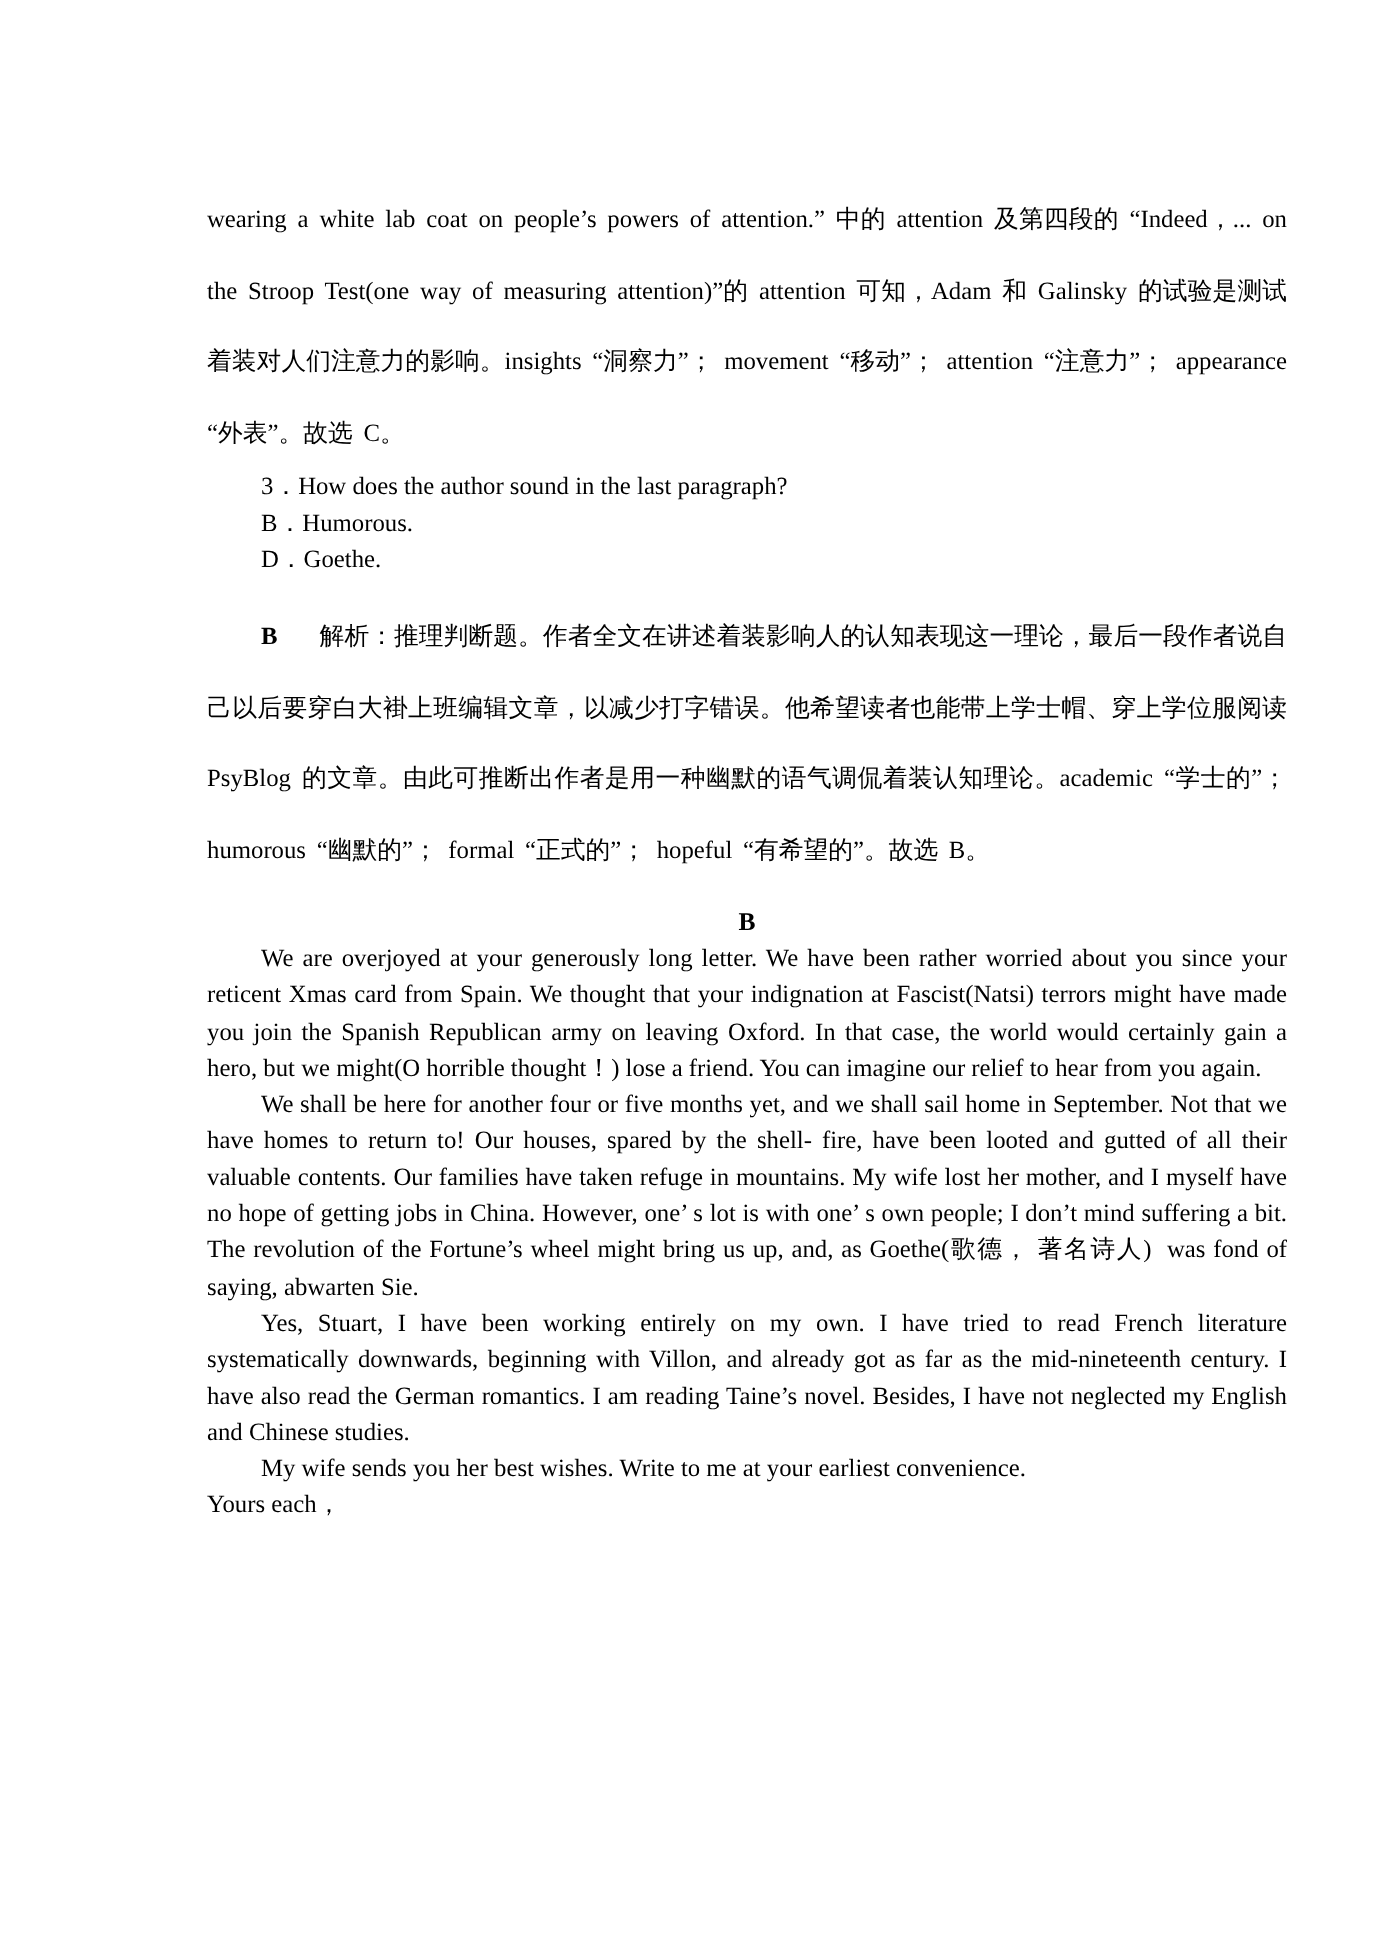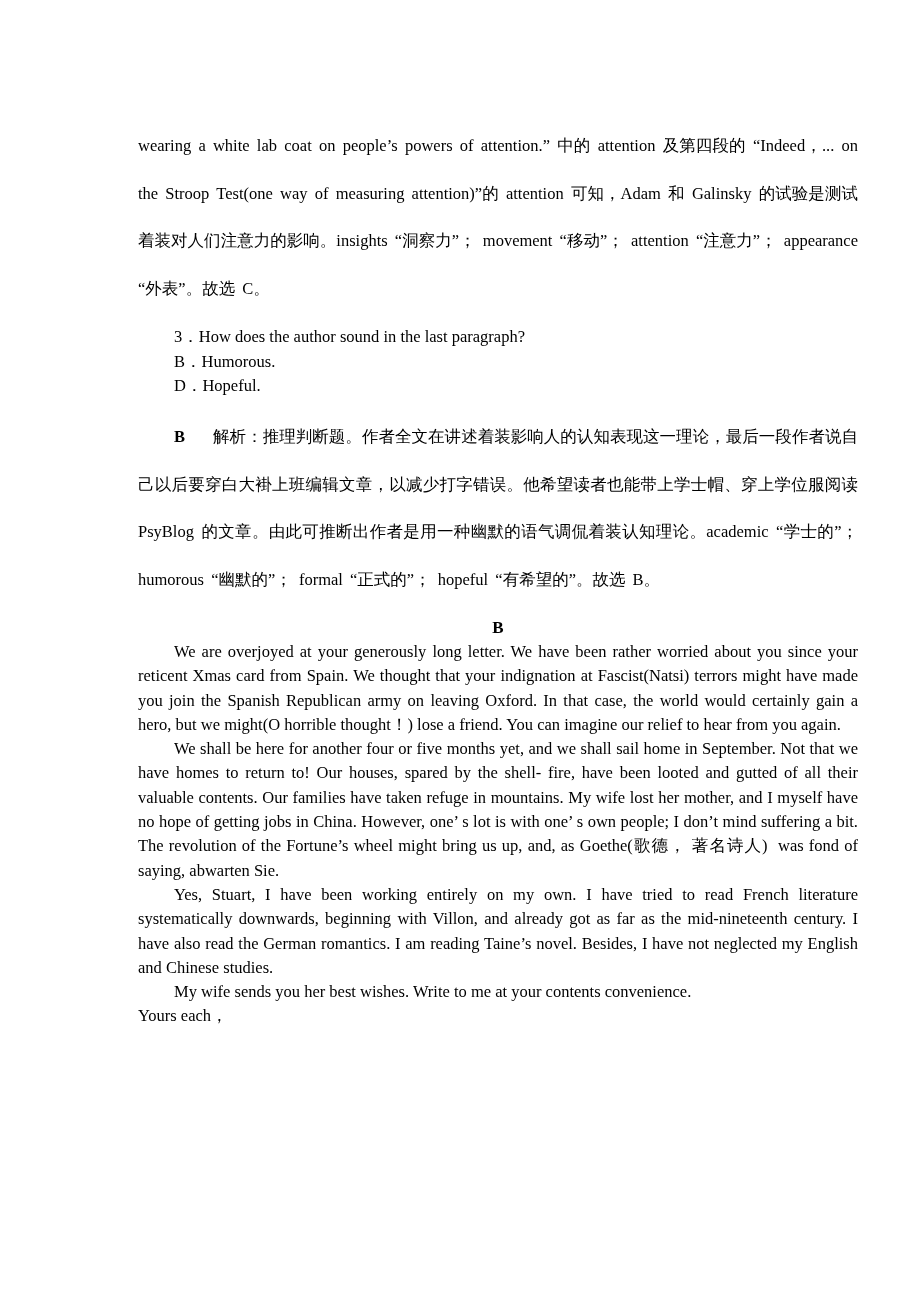--- a/index.html
+++ b/index.html
@@ -21,21 +21,21 @@
   .wide {
     font-size: 16.5px;
     line-height: 47.6px;
     word-spacing: 3px;
   }
   .normal {
     font-size: 16.5px;
     line-height: 24.3px;
   }
   .indented { text-indent: 36px; }
-  .q-block { margin-top: 13px; }
+  .q-block { }
   .q-line { padding-left: 36px; }
   .options-row {
     padding-left: 36px;
     display: flex;
   }
   .opt-left { display: inline-block; width: 326px; }
   .answer-para { margin-top: 15px; }
   .ans-letter { font-weight: bold; margin-right: 28px; }
   .ans-label { font-weight: normal; }
   .section-heading {
@@ -58,30 +58,30 @@
 <div class="page">
 
   <p class="wide justify">wearing a white lab coat on people’s powers of attention.” 中的 attention 及第四段的 “Indeed，... on the Stroop Test(one way of measuring attention)”的 attention 可知，Adam 和 Galinsky 的试验是测试着装对人们注意力的影响。insights “洞察力”； movement “移动”； attention “注意力”； appearance “外表”。故选 C。</p>
 
   <div class="q-block normal">
     <p class="q-line"><span>3．</span><span>How does the author sound in the last paragraph?</span></p>
     <div class="options-row">
       <span>B．Humorous.</span>
     </div>
     <div class="options-row">
-      <span>D．Hopeful.</span>
+      <span>D．Goethe.</span>
     </div>
   </div>
 
   <p class="wide justify indented answer-para"><span class="ans-letter">B</span><span class="ans-label">解析：</span><span>推理判断题。作者全文在讲述着装影响人的认知表现这一理论，最后一段作者说自己以后要穿白大褂上班编辑文章，以减少打字错误。他希望读者也能带上学士帽、穿上学位服阅读 PsyBlog 的文章。由此可推断出作者是用一种幽默的语气调侃着装认知理论。academic “学士的”； humorous “幽默的”； formal “正式的”； hopeful “有希望的”。故选 B。</span></p>
 
   <p class="section-heading">B</p>
 
 
   <div class="letter normal">
     <p class="justify indented">We are overjoyed at your generously long letter. We have been rather worried about you since your reticent Xmas card from Spain. We thought that your indignation at Fascist(Natsi) terrors might have made you join the Spanish Republican army on leaving Oxford. In that case, the world would certainly gain a hero, but we might(O horrible thought！) lose a friend. You can imagine our relief to hear from you again.</p>
     <p class="justify indented">We shall be here for another four or five months yet, and we shall sail home in September. Not that we have homes to return to! Our houses, spared by the shell- fire, have been looted and gutted of all their valuable contents. Our families have taken refuge in mountains. My wife lost her mother, and I myself have no hope of getting jobs in China. However, one’ s lot is with one’ s own people; I don’t mind suffering a bit. The revolution of the Fortune’s wheel might bring us up, and, as Goethe(歌德， 著名诗人) &nbsp;was fond of saying, abwarten Sie.</p>
     <p class="justify indented">Yes, Stuart, I have been working entirely on my own. I have tried to read French literature systematically downwards, beginning with Villon, and already got as far as the mid-nineteenth century. I have also read the German romantics. I am reading Taine’s novel. Besides, I have not neglected my English and Chinese studies.</p>
-    <p class="justify indented">My wife sends you her best wishes. Write to me at your contents convenience.</p>
+    <p class="justify indented">My wife sends you her best wishes. Write to me at your earliest convenience.</p>
     <p>Yours each，</p>
   </div>
 
 </div>
 
 </body></html>

